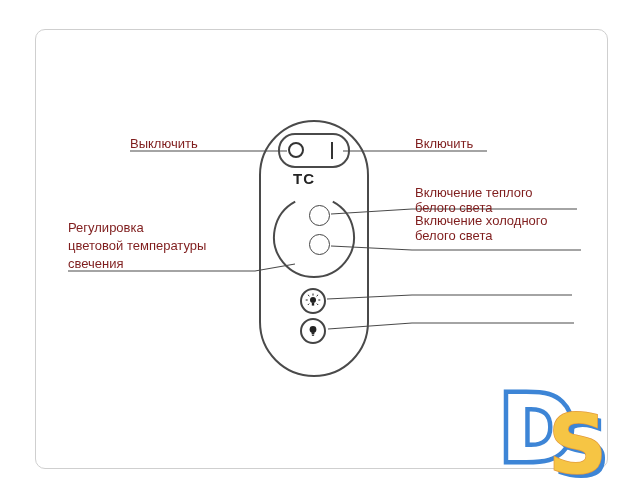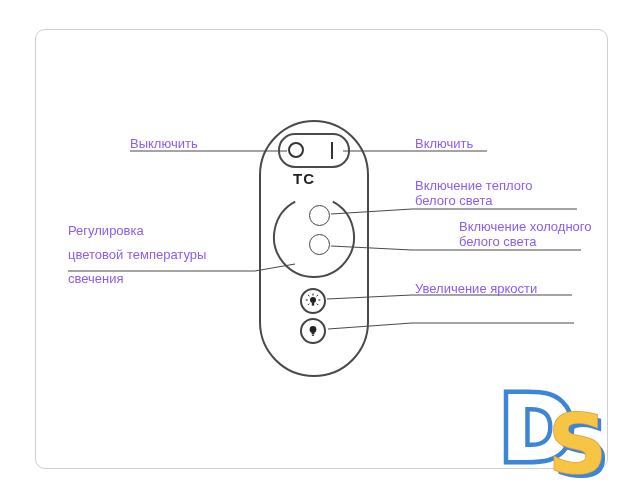--- a/index.html
+++ b/index.html
@@ -19,24 +19,24 @@
     left: 35px; top: 29px;
     width: 573px; height: 440px;
     border: 1px solid #cfcfcf;
     border-radius: 10px;
   }
 
   .label {
     position: absolute;
     font-size: 13px;
     line-height: 15px;
-    color: #8b5cf6;
+    color: #7f1d1d;
     white-space: pre-line;
   }
-  .label-temp { line-height: 24px; }
+  .label-temp { line-height: 18px; }
 
   .remote-body {
     position: absolute;
     left: 259px; top: 120px;
     width: 110px; height: 257px;
     border: 2px solid #4a4a4a;
     border-radius: 55px;
     background: #ffffff;
   }
 
@@ -151,31 +151,30 @@
       <polyline points="68,271 255,271 295,264"></polyline>
       <polyline points="327,299 412,295 572,295"></polyline>
       <polyline points="328,329 412,323 574,323"></polyline>
     </g>
   </svg>
 
   <div class="label" style="left:130px; top:136px;">Выключить</div>
 
   <div class="label" style="left:415px; top:136px;text-align:right;">Включить</div>
 
-  <div class="label" style="left:415px; top:178px;">Включение теплого
+  <div class="label" style="left:415px; top:185px;">Включение теплого
 белого света</div>
 
-  <div class="label" style="left:415px; top:219px;margin-left:44px;">Включение холодного
+  <div class="label" style="left:415px; top:213px;">Включение холодного
 белого света</div>
 
   <div class="label label-temp" style="left:68px; top:219px;">Регулировка
 цветовой температуры
 свечения</div>
 
-  <div class="label" style="left:415px; top:281px;">Увеличение яркости</div>
 
 
   <svg class="logo" viewBox="0 0 118 100">
     <text x="2" y="80" font-family="DejaVu Sans, sans-serif" font-weight="bold" font-size="90" fill="#ffffff" stroke="#3d85d6" stroke-width="9" paint-order="stroke">D</text>
     <text x="54" y="97" font-family="DejaVu Sans, sans-serif" font-weight="bold" font-size="82" fill="#3d85d6">S</text>
     <text x="50" y="93" font-family="DejaVu Sans, sans-serif" font-weight="bold" font-size="82" fill="#f6c544" stroke="#e39b3b" stroke-width="1.5" paint-order="stroke">S</text>
   </svg>
 
 </div>
 

